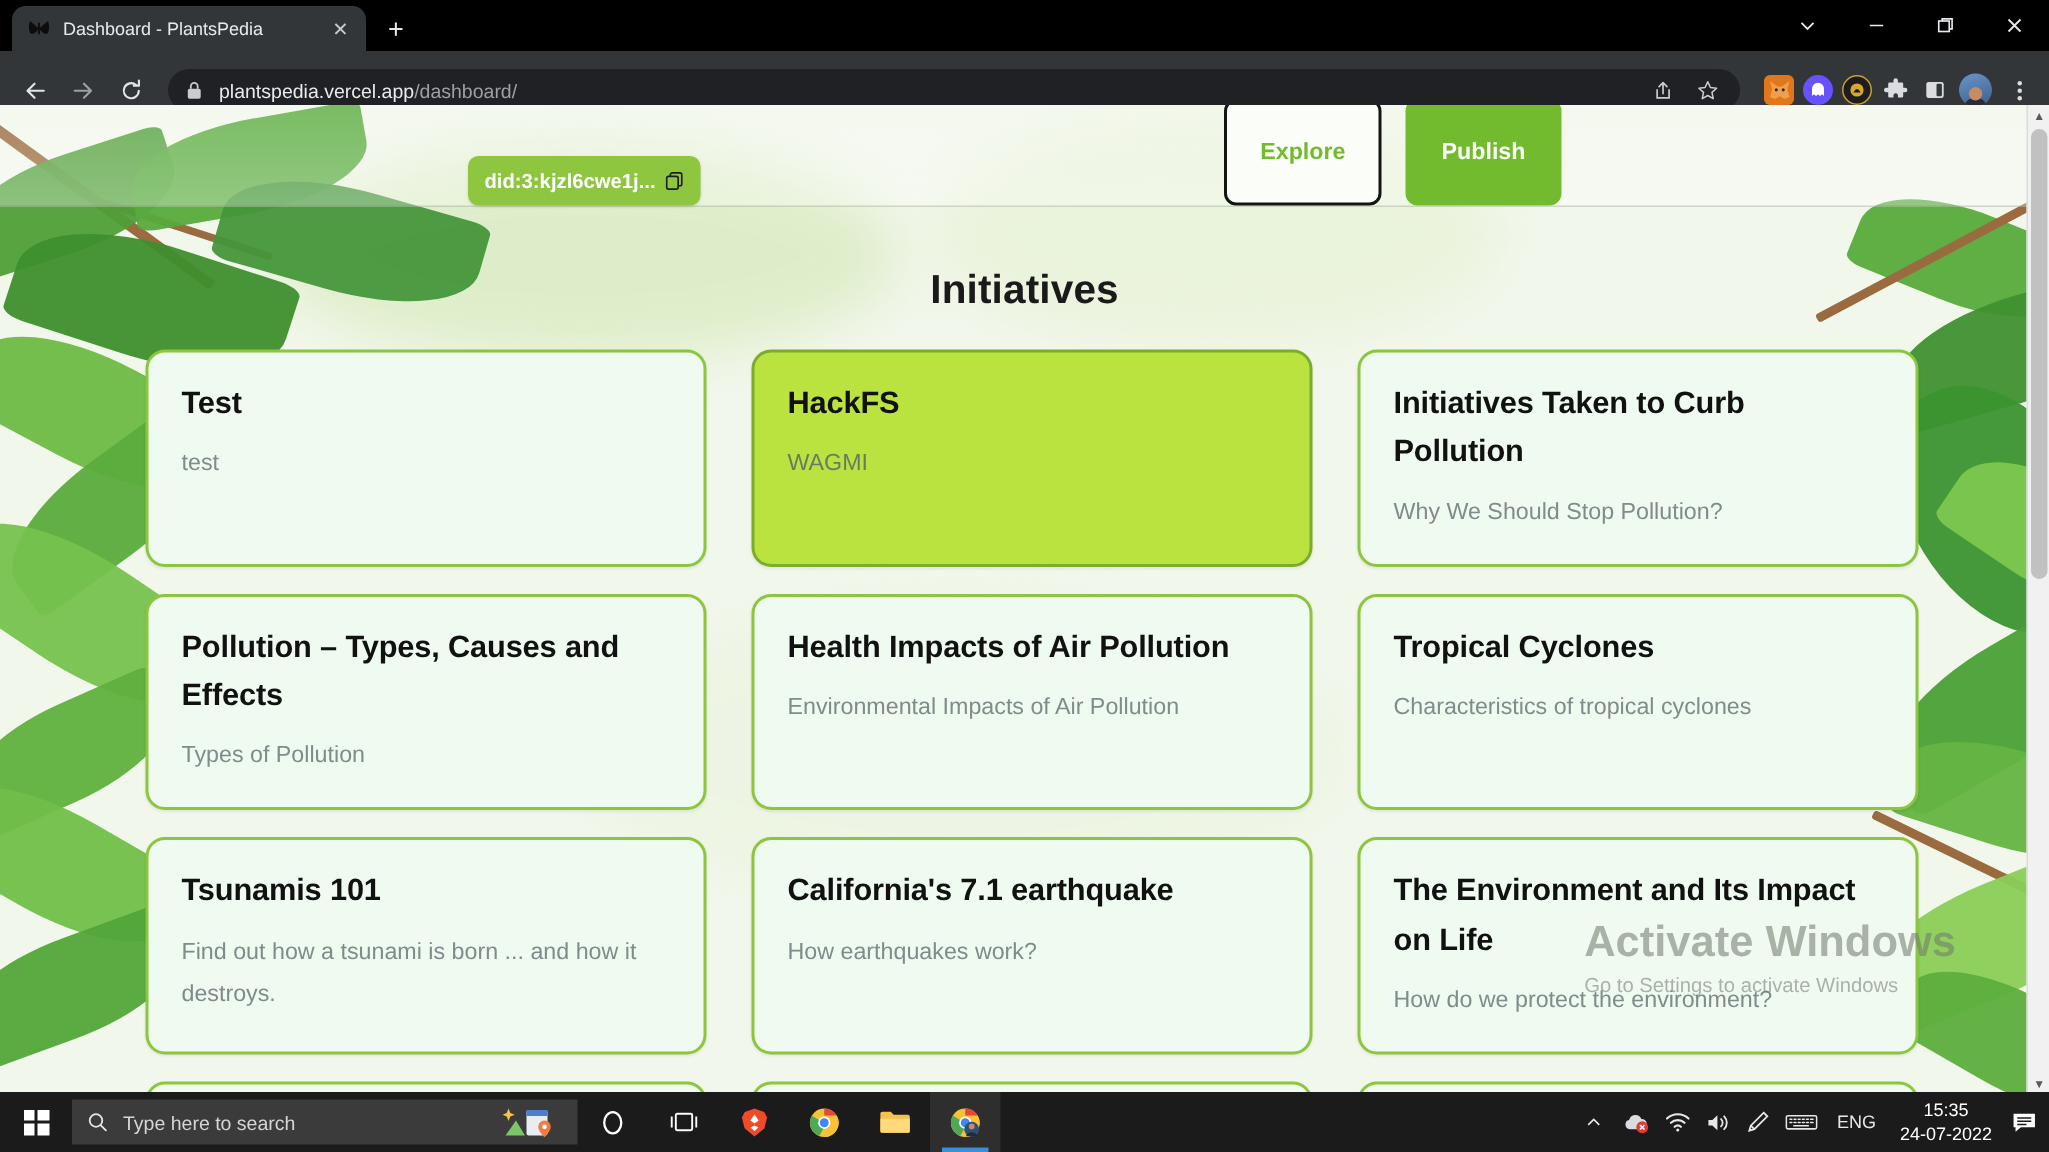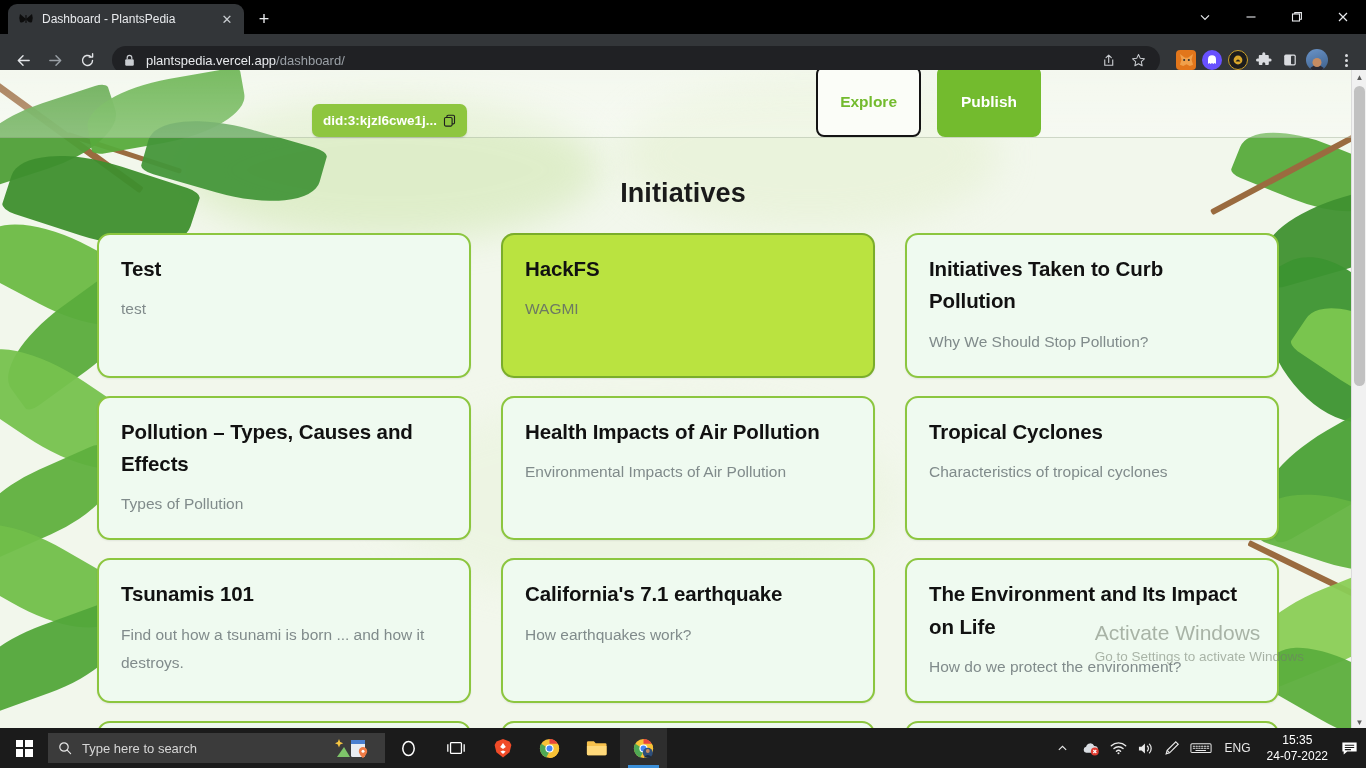--- a/index.html
+++ b/index.html
@@ -193,21 +193,21 @@
     margin-top: 10px;
     font-size: 15.5px; color: #808b8b; line-height: 1.8;
   }
   .card.highlight .card-desc { color: #6d7a62; }
 
   .watermark {
     position: absolute; right: 62px; bottom: 66px;
     text-align: left; color: #6f7a6a; opacity: .55;
     pointer-events: none; z-index: 5;
   }
-  .wm1 { font-size: 21px; font-weight: 400; line-height: 1.25; margin-top: 48px; }
+  .wm1 { font-size: 29px; font-weight: 700; line-height: 1.25; margin-top: 48px; }
   .wm2 { font-size: 13.5px; font-weight: 400; margin-top: 3px; }
 
   .scrollbar {
     position: absolute; right: 0; top: 70px;
     width: 15px; height: 660px; background: #f1f1f1;
     border-left: 1px solid #dcdcdc;
   }
   .sb-arrow {
     width: 15px; height: 15px; display: flex;
     align-items: center; justify-content: center;

